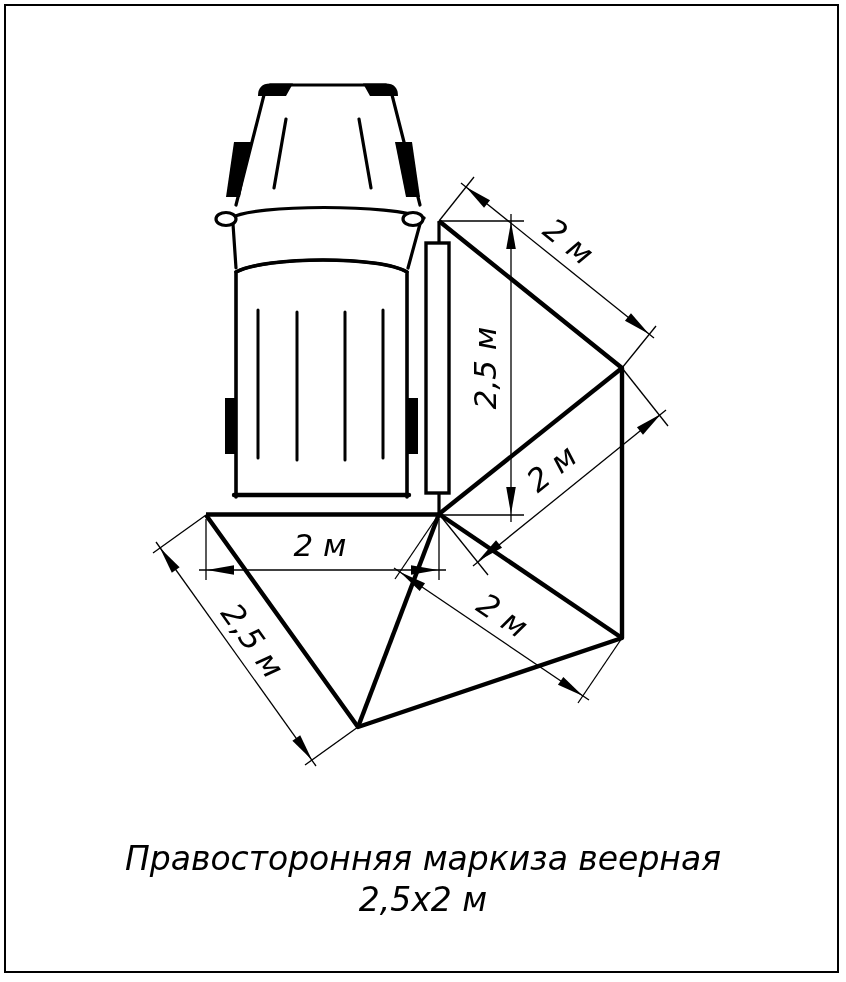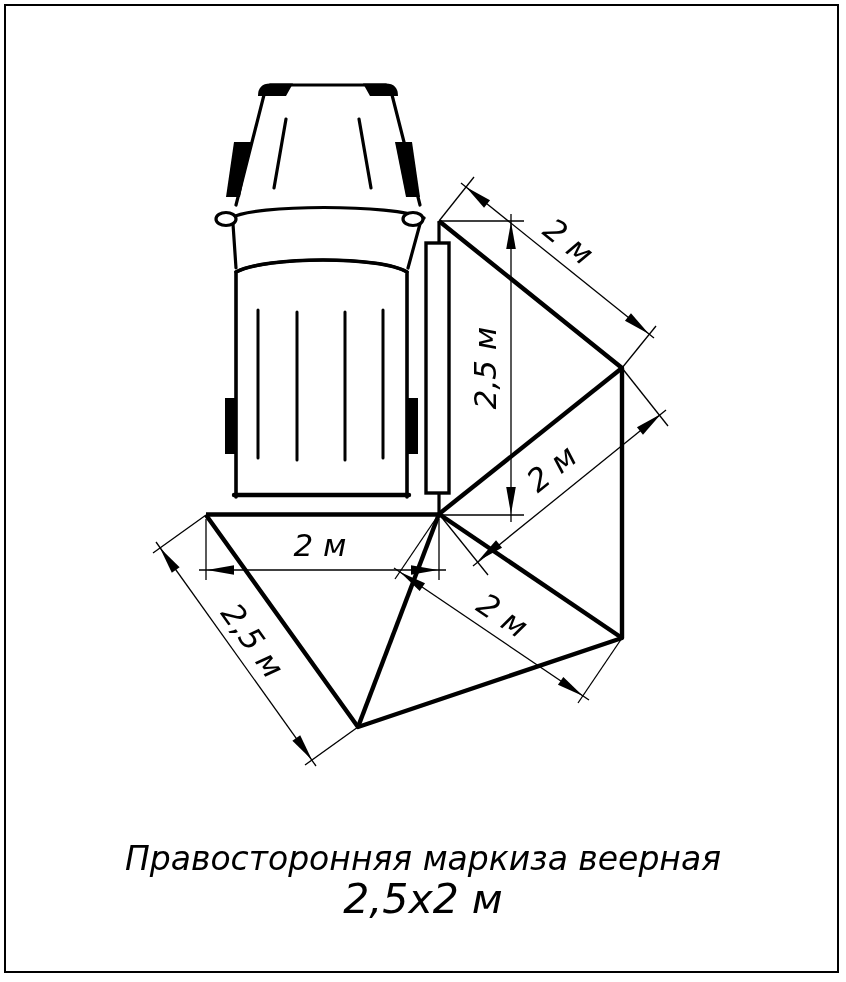--- a/index.html
+++ b/index.html
@@ -21,21 +21,21 @@
     font-size:31px;
     fill:#000;
   }
   .caption{
     position:absolute;left:0;right:0;top:838px;
     text-align:center;
     font-style:italic;
     color:#000;
   }
   .caption .cap-line1{font-size:33px;line-height:41px;}
-  .caption .cap-line2{font-size:41px;line-height:41px;}
+  .caption .cap-line2{font-size:33px;line-height:41px;}
   .caption .cap-line3{font-size:33px;line-height:41px;}
 </style>
 </head>
 <body>
 
 <div class="canvas">
   <div class="frame"></div>
 
   <svg width="846" height="982" viewBox="0 0 846 982">
     <defs>

